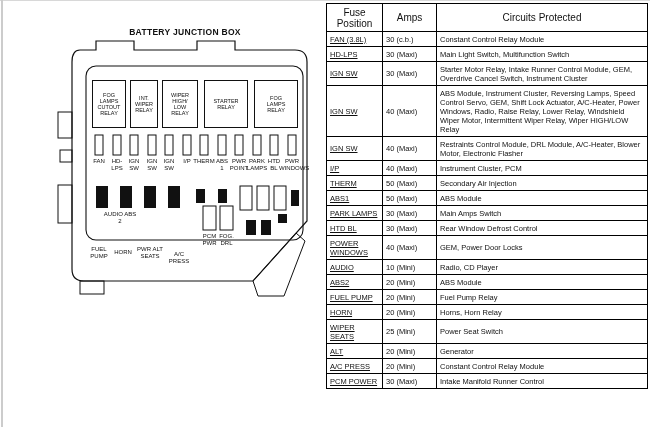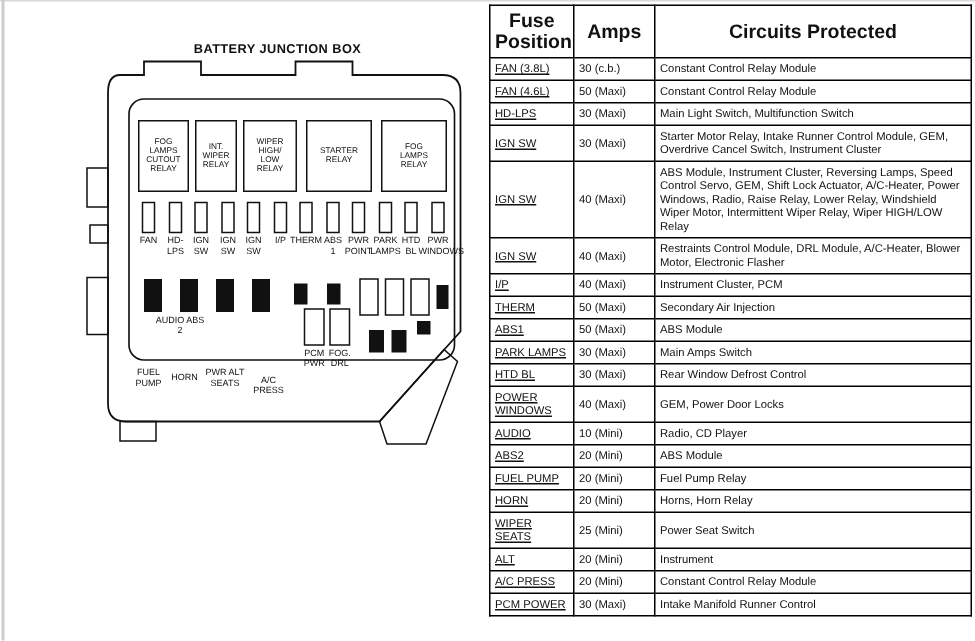--- a/index.html
+++ b/index.html
@@ -31,21 +31,21 @@
   .lb-horn  { left:112px; top:249px; width:22px; }
   .lb-seats { left:134px; top:246px; width:32px; }
   .lb-ac    { left:166px; top:251px; width:26px; }
   .lb-pcm   { left:197px; top:233px; width:25px; }
   .lb-fog   { left:214px; top:233px; width:25px; }
 
   
   .fuse-table { position:absolute; left:326px; top:3px; width:321px; border-collapse:collapse;
                 font-size:7.5px; line-height:1.2; table-layout:fixed; }
   .fuse-table th, .fuse-table td { border:1px solid #000; padding:2.5px 3px; vertical-align:middle; }
-  .fuse-table th { font-weight:bold; text-align:center; font-size:13px; line-height:1.1; }
+  .fuse-table th { font-weight:normal; text-align:center; font-size:10px; line-height:1.1; }
   td.pos  { font-size:7.5px;text-decoration:underline; }
   td.amps { text-align:left; white-space:nowrap; }
   td.circ { }
 </style>
 </head>
 <body>
 
 <div class="edge-top"></div>
 <div class="edge-left"></div>
 
@@ -171,25 +171,20 @@
       <th>Circuits Protected</th>
     </tr>
   </thead>
   <tbody>
       <tr>
         <td class="pos">FAN (3.8L)</td>
         <td class="amps">30 (c.b.)</td>
         <td class="circ">Constant Control Relay Module</td>
       </tr>
       <tr>
-        <td class="pos">FAN (4.6L)</td>
-        <td class="amps">50 (Maxi)</td>
-        <td class="circ">Constant Control Relay Module</td>
-      </tr>
-      <tr>
         <td class="pos">HD-LPS</td>
         <td class="amps">30 (Maxi)</td>
         <td class="circ">Main Light Switch, Multifunction Switch</td>
       </tr>
       <tr>
         <td class="pos">IGN SW</td>
         <td class="amps">30 (Maxi)</td>
         <td class="circ">Starter Motor Relay, Intake Runner Control Module, GEM, Overdrive Cancel Switch, Instrument Cluster</td>
       </tr>
       <tr>
@@ -253,21 +248,21 @@
         <td class="circ">Horns, Horn Relay</td>
       </tr>
       <tr>
         <td class="pos">WIPER SEATS</td>
         <td class="amps">25 (Mini)</td>
         <td class="circ">Power Seat Switch</td>
       </tr>
       <tr>
         <td class="pos">ALT</td>
         <td class="amps">20 (Mini)</td>
-        <td class="circ">Instrument</td>
+        <td class="circ">Generator</td>
       </tr>
       <tr>
         <td class="pos">A/C PRESS</td>
         <td class="amps">20 (Mini)</td>
         <td class="circ">Constant Control Relay Module</td>
       </tr>
       <tr>
         <td class="pos">PCM POWER</td>
         <td class="amps">30 (Maxi)</td>
         <td class="circ">Intake Manifold Runner Control</td>

